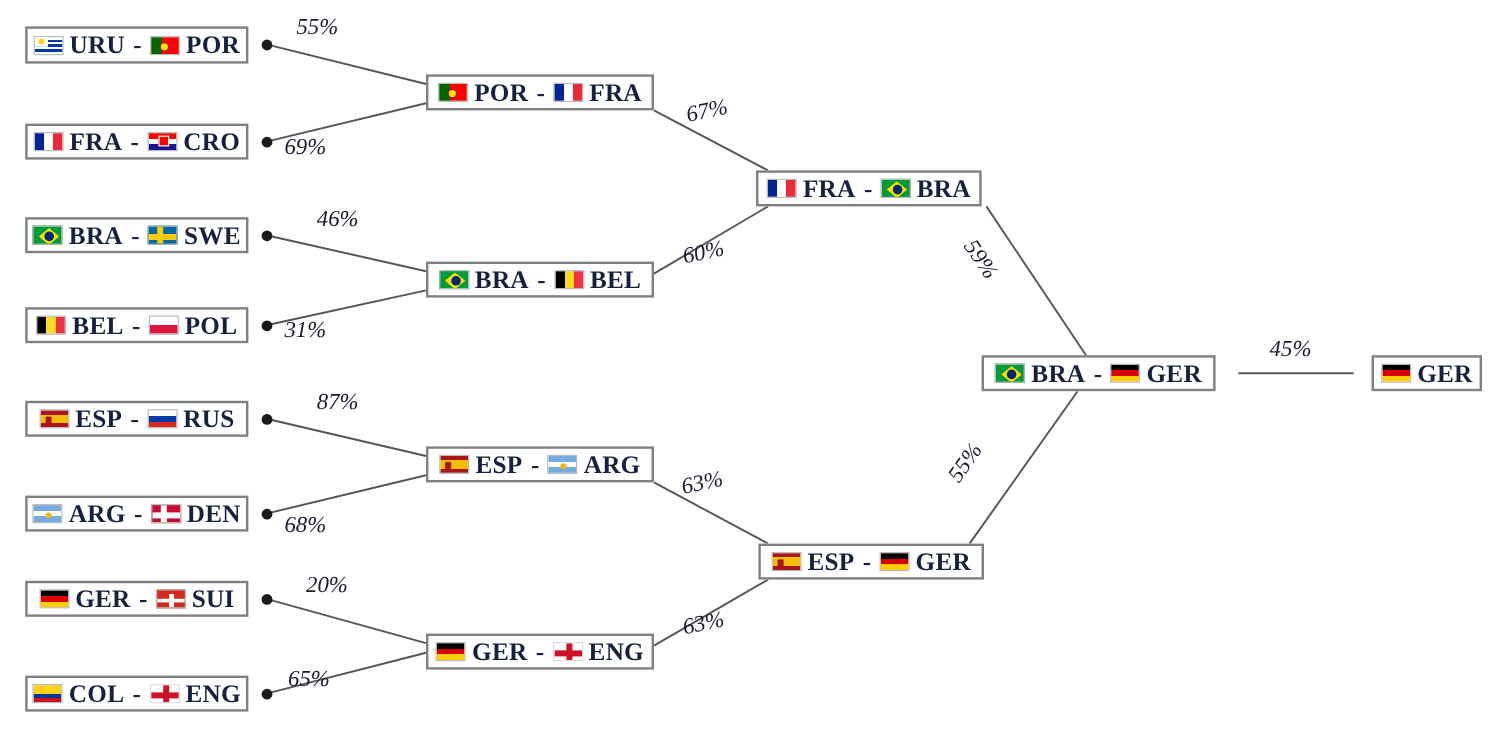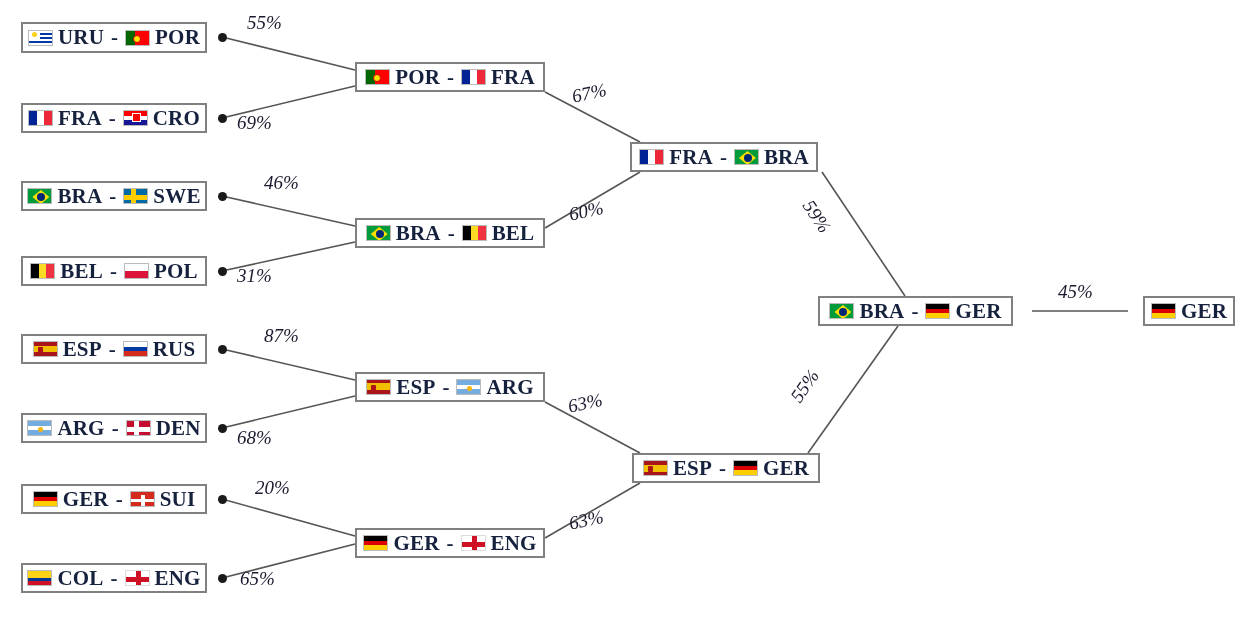--- a/index.html
+++ b/index.html
@@ -365,21 +365,21 @@
     <div class="pct-label" style="left: 264px; top: 172px;">46%</div>
     <div class="edge-dot" style="left: 217.5px; top: 266.5px;"></div>
     <div class="pct-label" style="left: 237px; top: 265px;">31%</div>
     <div class="edge-dot" style="left: 217.5px; top: 344.5px;"></div>
     <div class="pct-label" style="left: 264px; top: 325px;">87%</div>
     <div class="edge-dot" style="left: 217.5px; top: 423.5px;"></div>
     <div class="pct-label" style="left: 237px; top: 427px;">68%</div>
     <div class="edge-dot" style="left: 217.5px; top: 494.5px;"></div>
     <div class="pct-label" style="left: 255px; top: 477px;">20%</div>
     <div class="edge-dot" style="left: 217.5px; top: 573.5px;"></div>
-    <div class="pct-label" style="left: 240px; top: 568px;">65%</div>
+    <div class="pct-label" style="left: 240px; top: 556px;">65%</div>
     <div class="pct-label" style="left: 570px; top: 86px; transform: rotate(-12deg); transform-origin: left top;">67%</div>
     <div class="pct-label" style="left: 567px; top: 204px; transform: rotate(-12deg); transform-origin: left top;">60%</div>
     <div class="pct-label" style="left: 566px; top: 396px; transform: rotate(-12deg); transform-origin: left top;">63%</div>
     <div class="pct-label" style="left: 567px; top: 513px; transform: rotate(-12deg); transform-origin: left top;">63%</div>
     <div class="pct-label" style="left: 816px; top: 196px; transform: rotate(56deg); transform-origin: left top;">59%</div>
     <div class="pct-label" style="left: 786px; top: 394px; transform: rotate(-55deg); transform-origin: left top;">55%</div>
     <div class="pct-label" style="left: 1058px; top: 281px;">45%</div>
   </div>
 
 </body></html>

